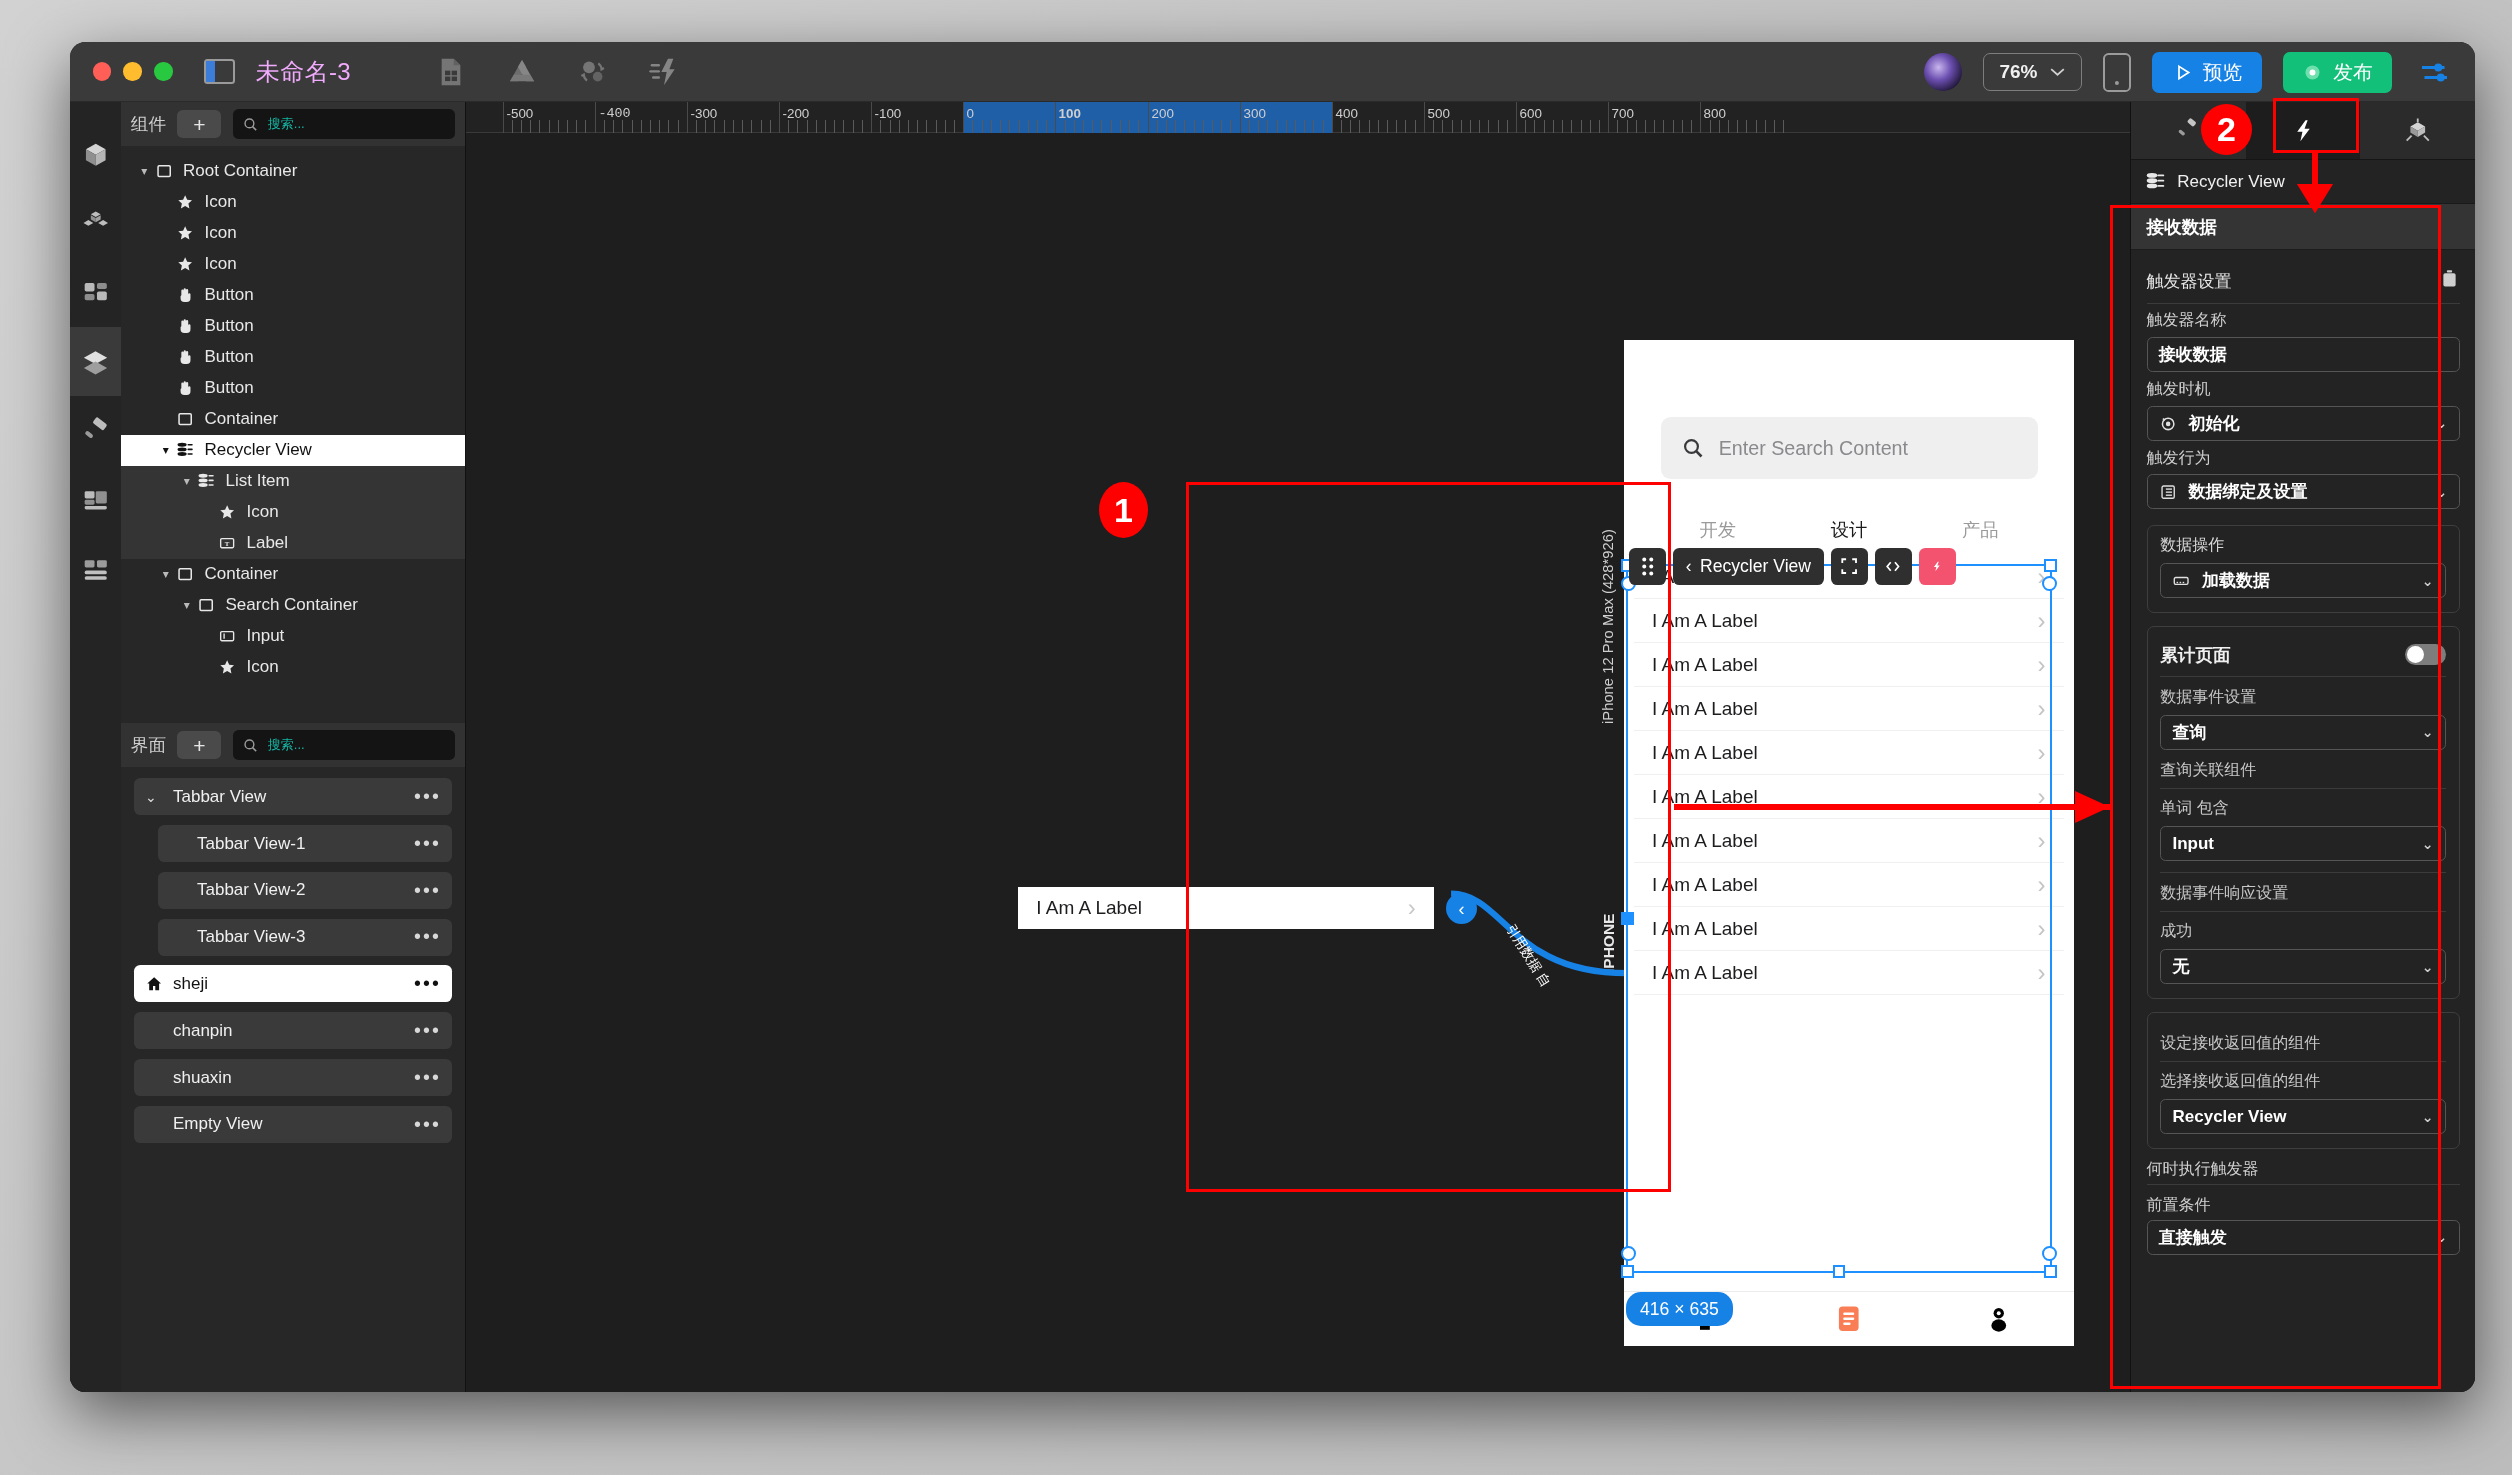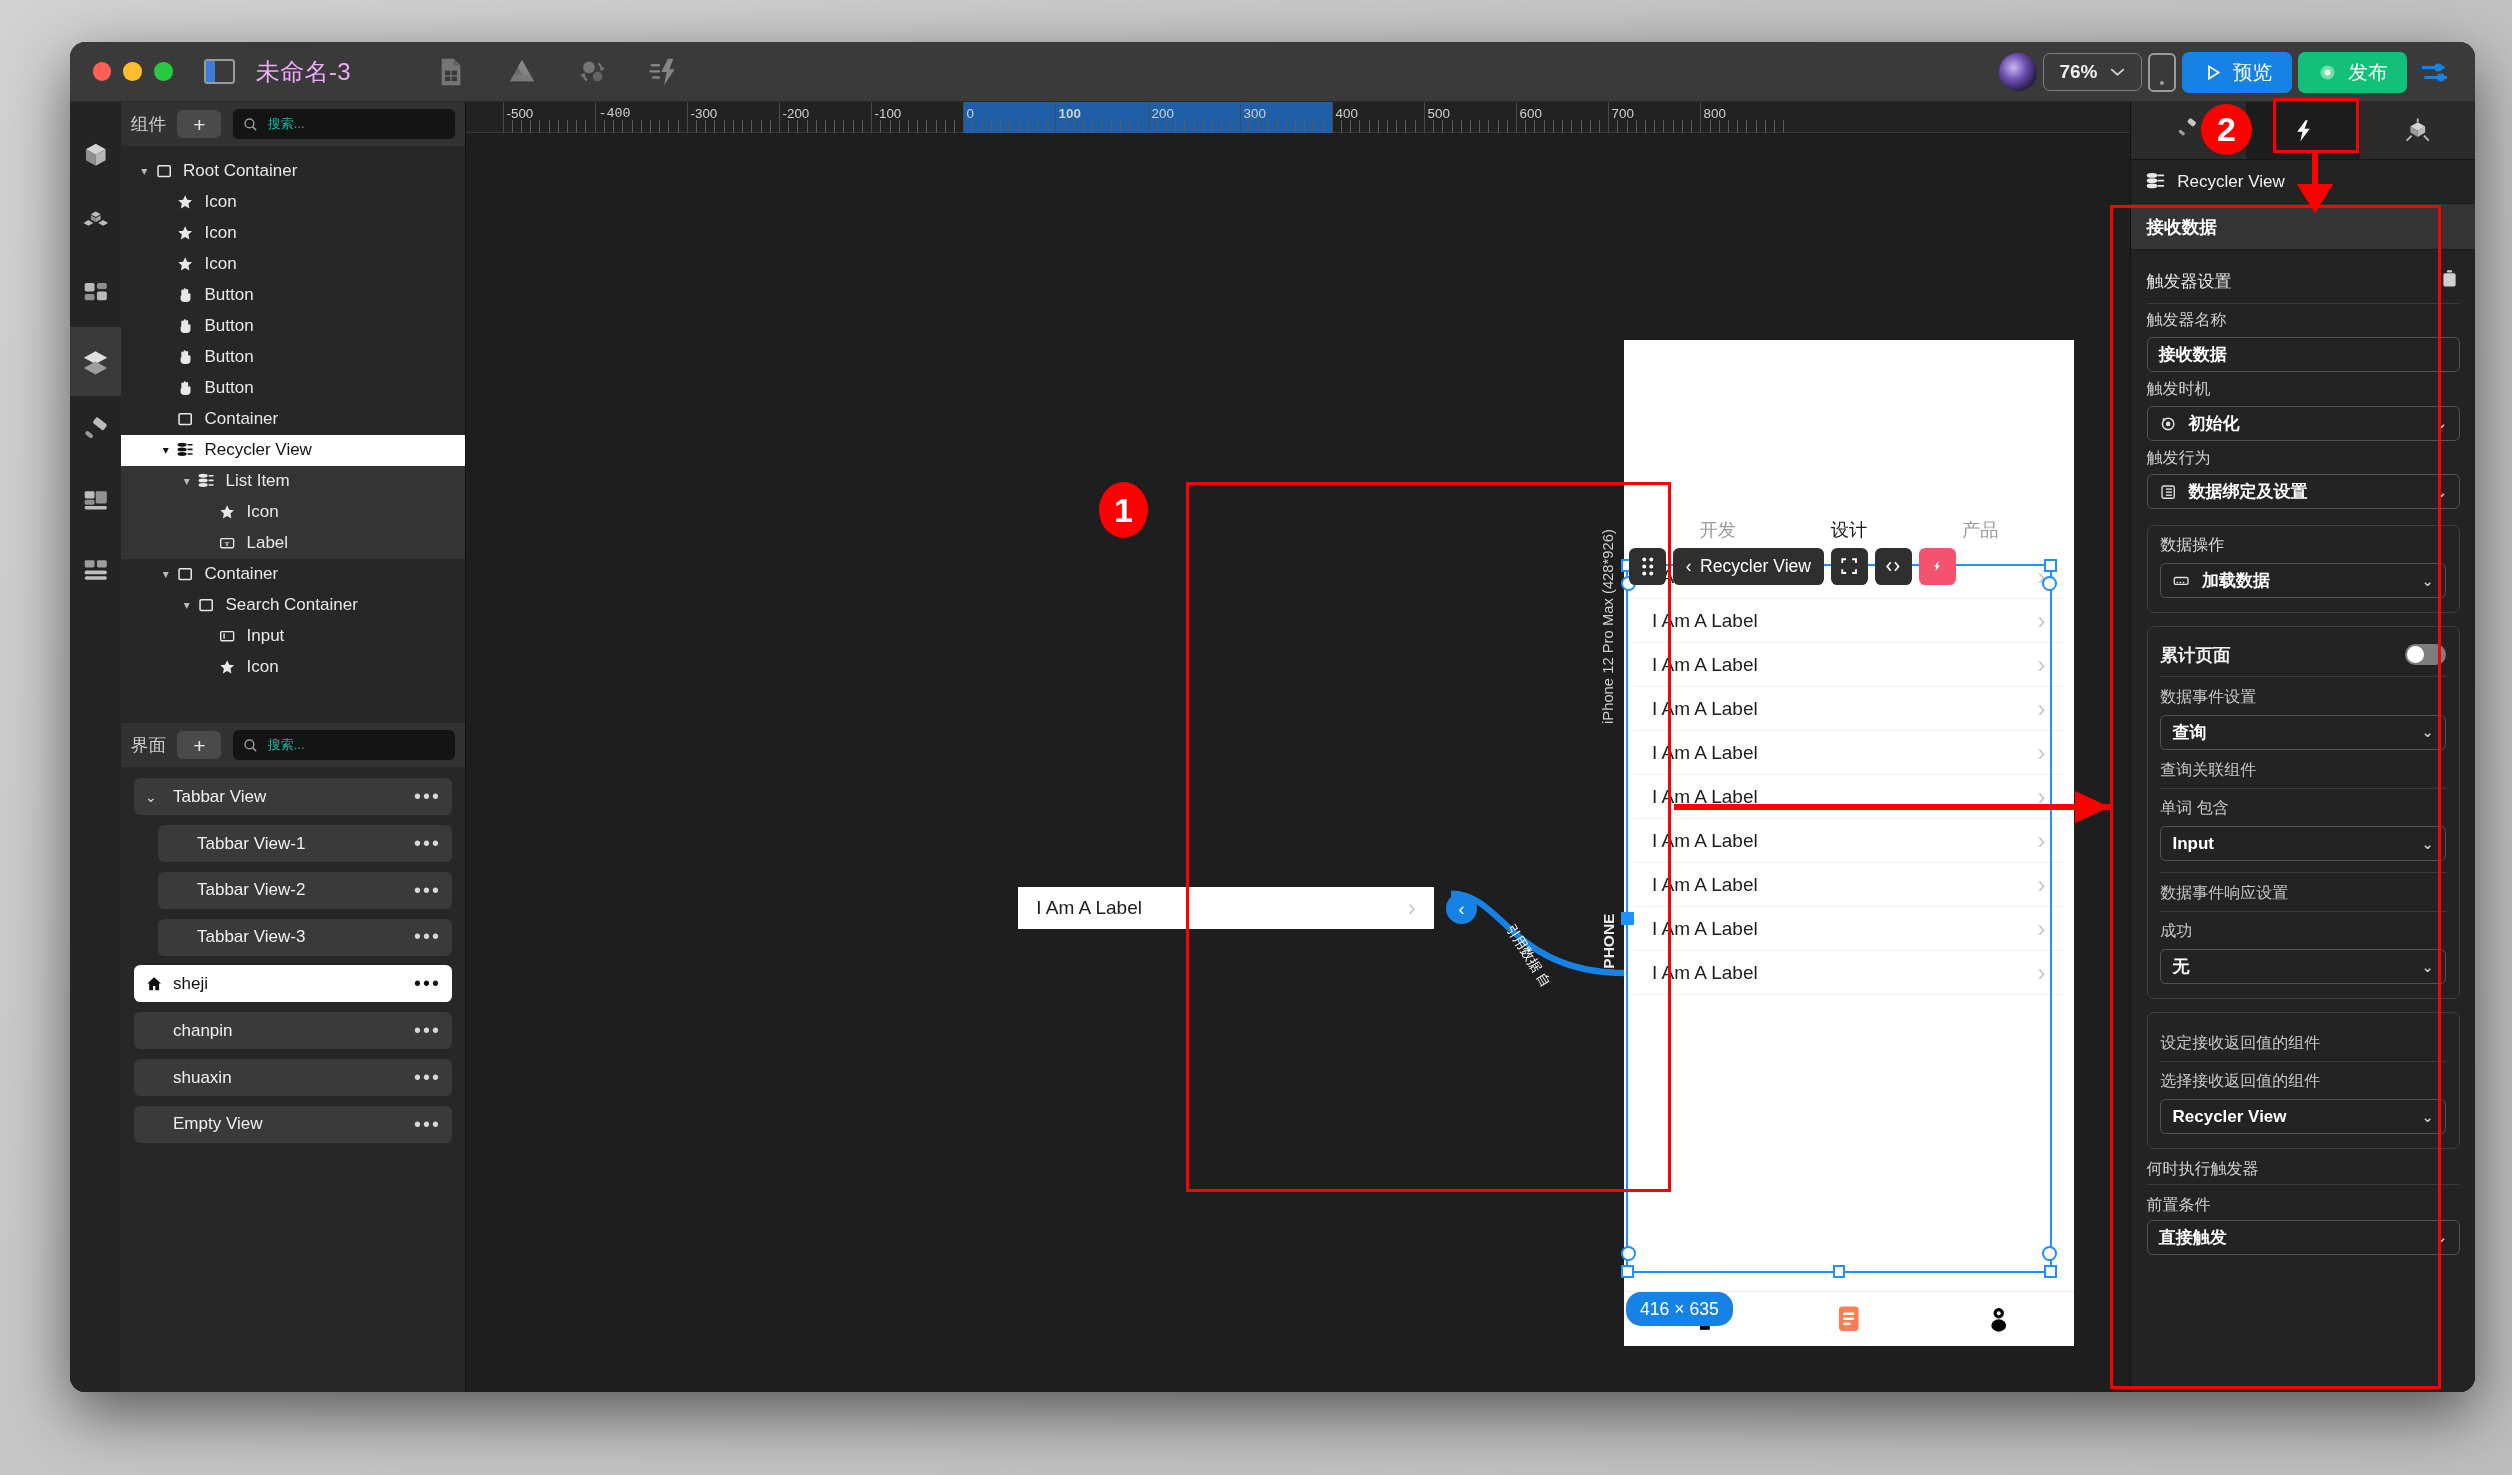--- a/index.html
+++ b/index.html
@@ -21,21 +21,21 @@
   .traffic { display:flex; gap:12.7px; margin-left:22.5px; }
   .tl { width:18.3px; height:18.3px; border-radius:50%; }
   .tl.red{background:#ff5f57;} .tl.yel{background:#febc2e;} .tl.grn{background:#28c840;}
   #sidebar-toggle { margin-left:31px; width:31px; height:25px; border:2.1px solid #9a9a9a;
      border-radius:3.5px; position:relative; }
   #sidebar-toggle:before{content:"";position:absolute;left:0;top:0;bottom:0;width:9.1px;background:#3b7dd8;}
   #doc-title { margin-left:21px; font-size:24px; color:#f0abfc; letter-spacing:0.4px;}
   #title-icons { display:flex; gap:39px; margin-left:84px; align-items:center; }
   .ticon { width:32px; height:32px; opacity:.62; }
   #title-right { position:absolute; right:19.7px; top:0; height:60px; display:flex;
-     align-items:center; gap:6px; }
+     align-items:center; gap:21px; }
   #avatar { width:38px; height:38px; border-radius:50%;
      background:radial-gradient(circle at 38% 38%,#c9b6ee 0%,#6c4fb0 38%,#241a3f 75%,#0d0b15 100%);}
   #zoom-select { display:flex; align-items:center; gap:11.3px; height:38px; padding:0 15.5px;
      border:1.4px solid #7d7d7d; border-radius:7px; color:#f0f0f0; font-size:19px; font-weight:bold;}
   #device-btn { width:28px; height:39px; border:2.1px solid #9b9b9b; border-radius:5.6px; position:relative;}
   #device-btn:after{content:"";position:absolute;left:50%;bottom:4.2px;transform:translateX(-50%);
      width:4.2px;height:4.2px;border-radius:50%;background:#9b9b9b;}
   .pill { height:41px; border-radius:7px; display:flex; align-items:center; gap:9.8px;
      padding:0 19.7px; font-size:19.7px; color:#fff; font-weight:500;}
   #preview-btn{background:#1782e6;} #publish-btn{background:#12c07a;}
@@ -727,20 +727,27 @@
           </div>
           <svg id="conn-svg" viewBox="0 0 290 200" width="204" height="141">
             <path d="M20 42 C 95 42, 105 155, 270 155" stroke="#1782e6" stroke-width="9" fill="none"></path>
           </svg>
           <div id="conn-knob">
             <span>‹</span>
           </div>
           <div id="conn-text">引用数据 自</div>
 
           <div id="artboard">
+            <div id="phone-search">
+              <svg width="24" height="24" viewBox="0 0 24 24">
+                <circle cx="10.5" cy="10.5" r="6.4" stroke="#3a3a3c" stroke-width="2.2" fill="none"></circle>
+                <line x1="15.2" y1="15.2" x2="20.5" y2="20.5" stroke="#3a3a3c" stroke-width="2.6"></line>
+                </svg>
+              <span class="ph">Enter Search Content</span>
+            </div>
             <div id="seg-tabs">
                 <div class="seg">开发</div>
                 <div class="seg active">设计</div>
                 <div class="seg">产品</div>
               </div>
             <div id="list-area">
                 <div class="li">
                   <span>I Am A Label</span>
                   <span class="chev">›</span>
                 </div>

